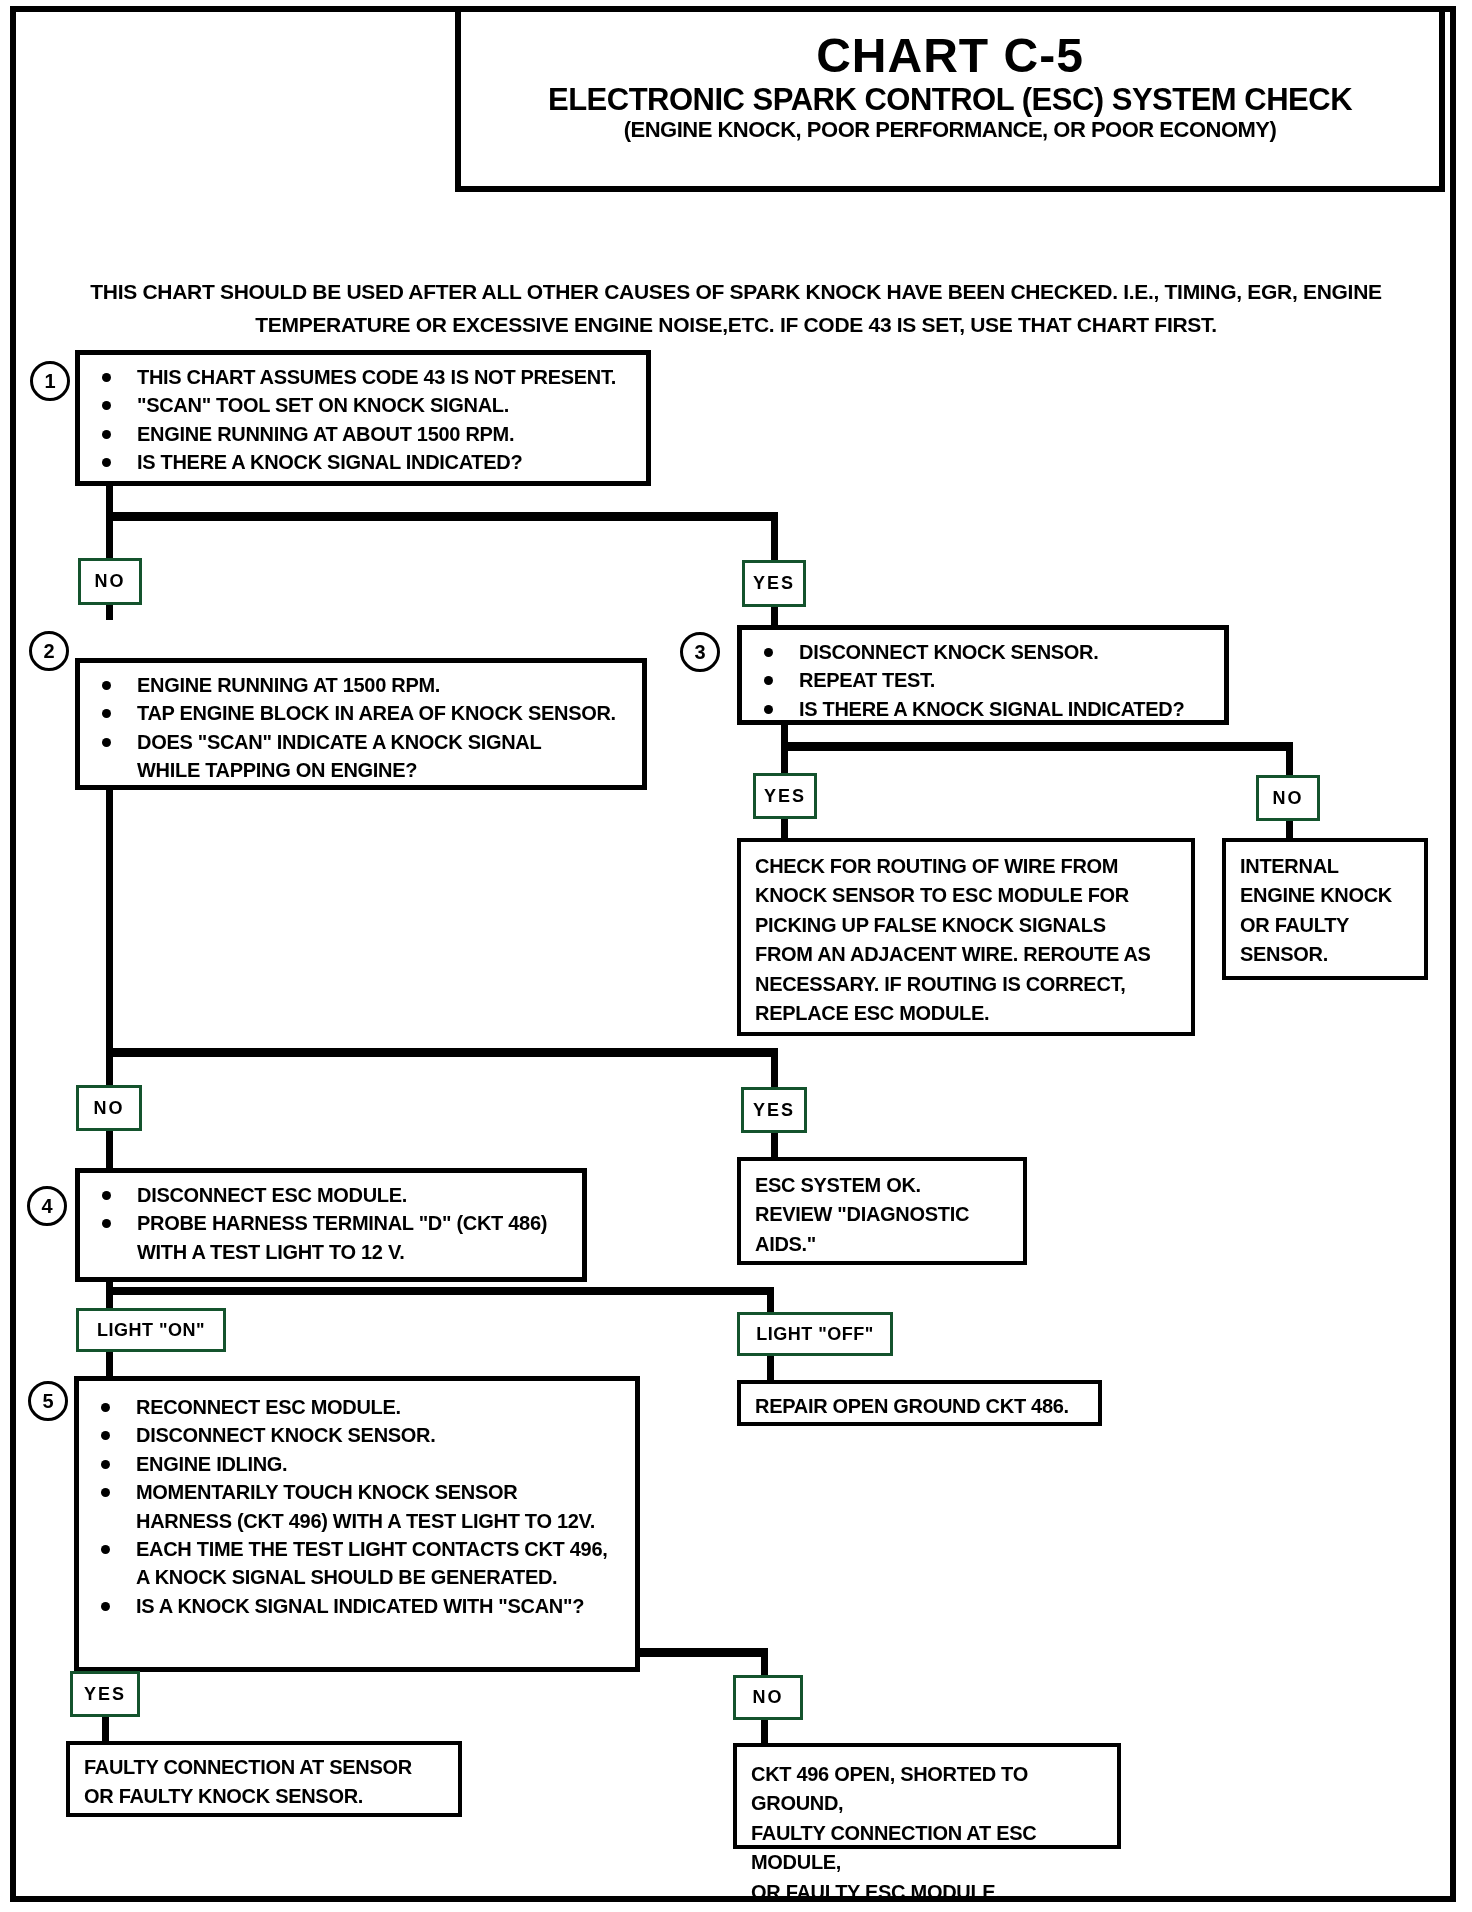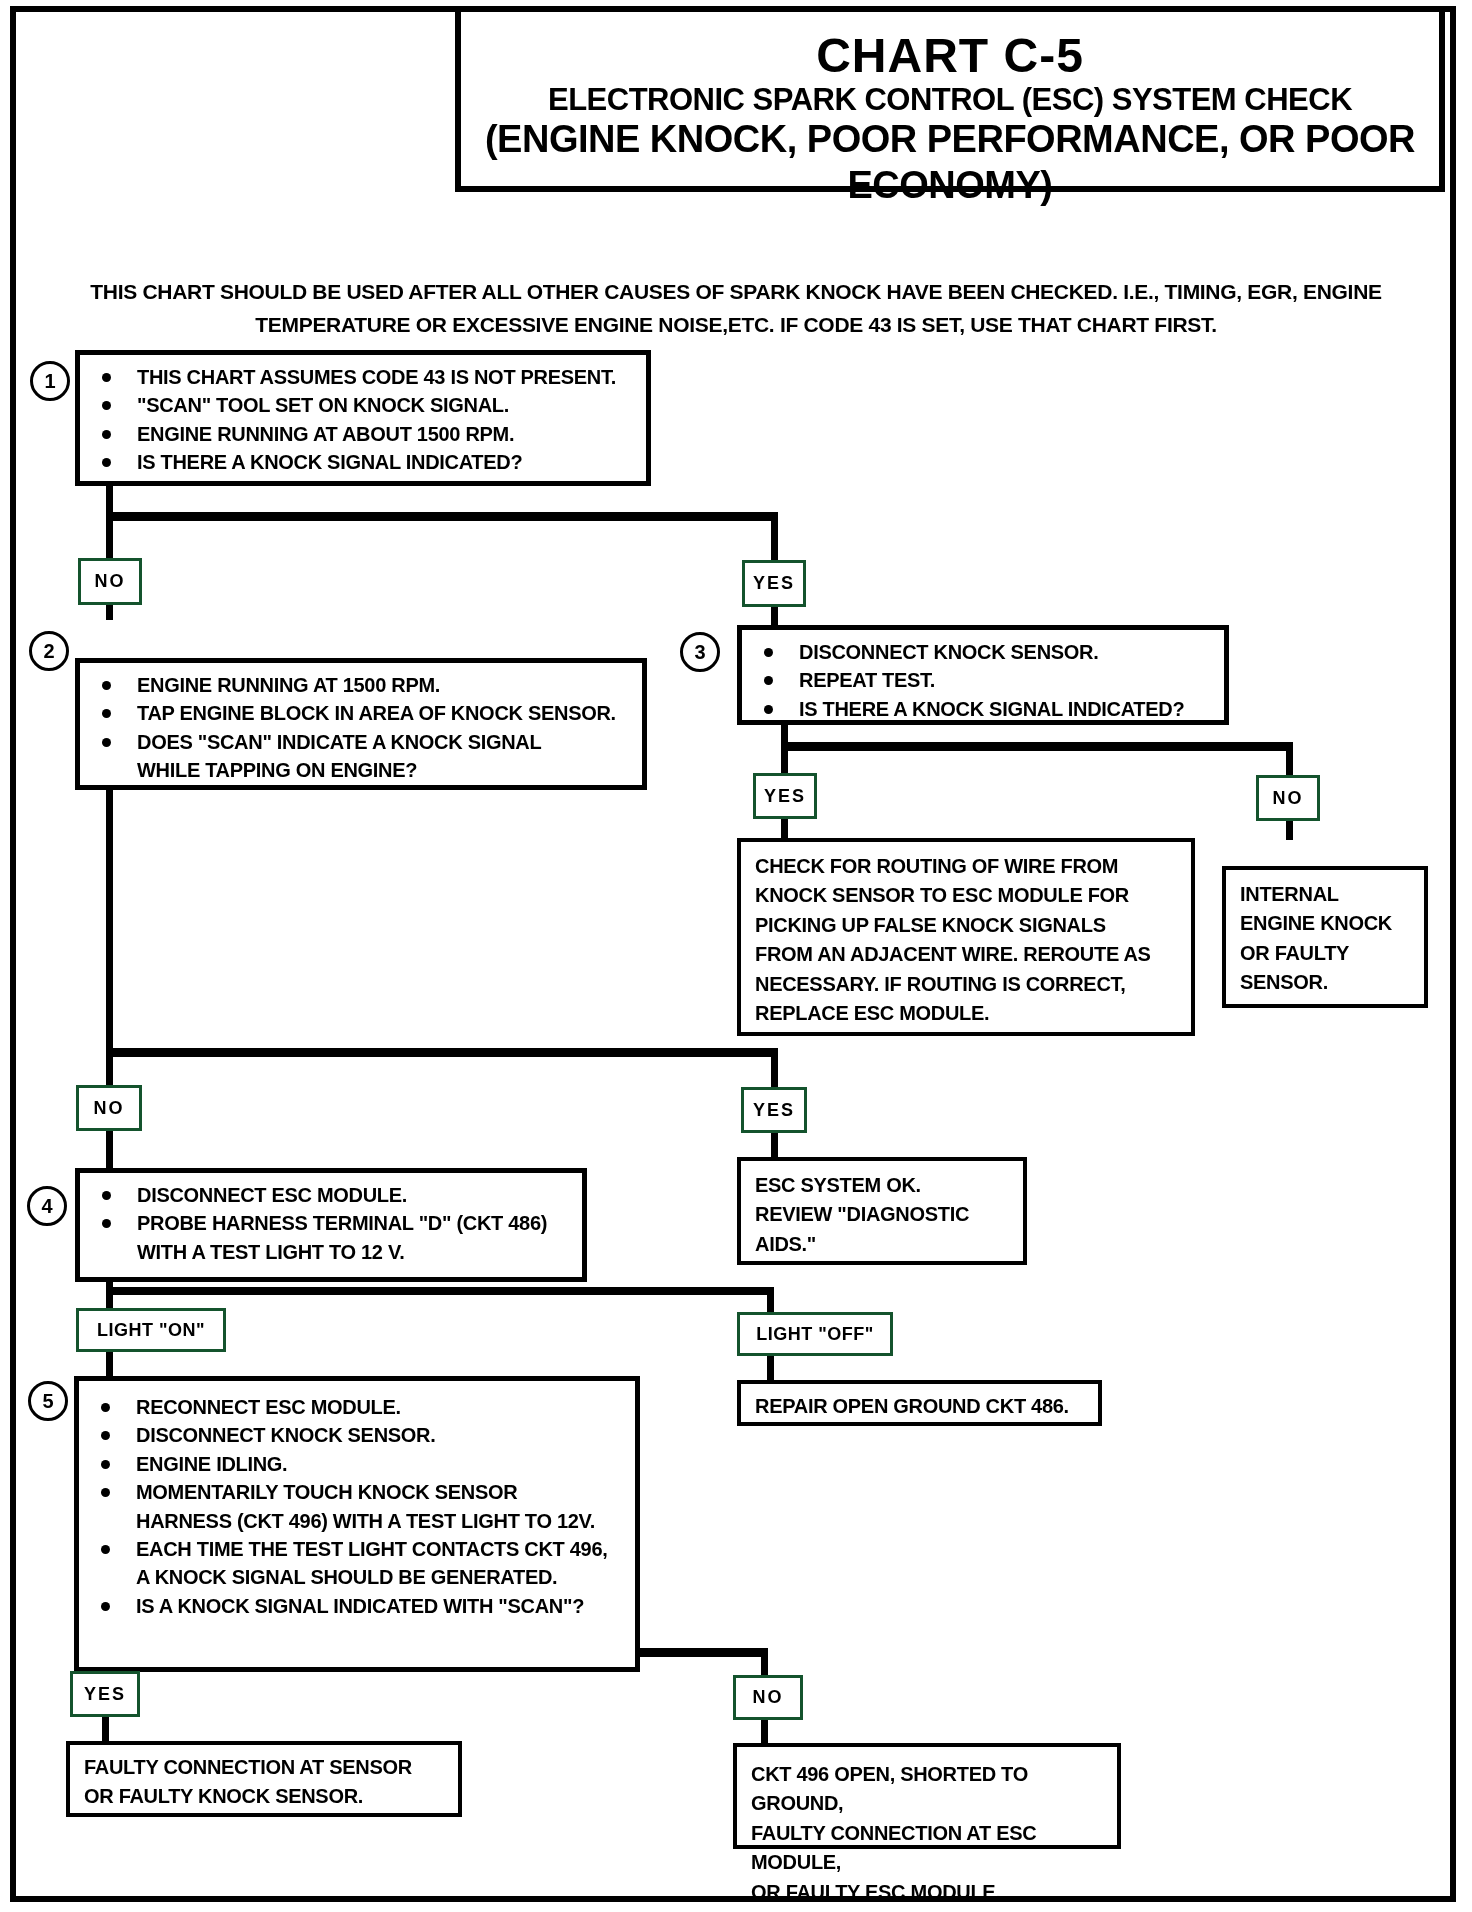--- a/index.html
+++ b/index.html
@@ -8,21 +8,21 @@
     font-family:Liberation Sans, sans-serif;
     font-weight:700;color:#000;overflow:hidden;
   }
   .frame{position:absolute;left:10px;top:6px;width:1434px;height:1884px;border:6px solid #000;z-index:1;}
   .title-box{
     position:absolute;left:455px;top:6px;width:978px;height:158px;border:6px solid #000;
     background:#fff;z-index:3;text-align:center;padding-top:16px;box-sizing:content-box;
   }
   .title-main{font-size:48px;letter-spacing:1px;line-height:1.15;}
   .title-sub{font-size:31px;line-height:1.1;letter-spacing:-0.5px;}
-  .title-sub2{font-size:38px;line-height:1.2;letter-spacing:-0.5px;}
+  .title-sub2{font-size:22px;line-height:1.2;letter-spacing:-0.5px;}
   .intro{
     position:absolute;left:66px;top:276px;width:1340px;text-align:center;
     font-size:21px;line-height:1.55;white-space:pre-line;letter-spacing:-0.3px;z-index:2;
   }
   .line{position:absolute;background:#000;z-index:1;}
   .node{position:absolute;background:#fff;box-sizing:border-box;z-index:2;}
   .step{border:5px solid #000;padding:8px 12px 6px 10px;}
   .result{border:4px solid #000;padding:10px 14px;font-size:20px;line-height:1.47;white-space:pre-line;letter-spacing:-0.3px;}
   .label{
     border:3px solid #14532d;display:flex;align-items:center;justify-content:center;
@@ -158,21 +158,21 @@
       <span>NO</span>
     </div>
 
   <div class="node result" style="left:737px;top:838px;width:458px;height:198px;">CHECK FOR ROUTING OF WIRE FROM
 KNOCK SENSOR TO ESC MODULE FOR
 PICKING UP FALSE KNOCK SIGNALS
 FROM AN ADJACENT WIRE.  REROUTE AS
 NECESSARY.  IF ROUTING IS CORRECT,
 REPLACE ESC MODULE.</div>
 
-  <div class="node result" style="left:1222px;top:838px;width:206px;height:142px;margin-top:28px;">INTERNAL
+  <div class="node result" style="left:1222px;top:838px;width:206px;height:142px;">INTERNAL
 ENGINE KNOCK
 OR FAULTY
 SENSOR.</div>
 
   <div class="node label" style="left:76px;top:1085px;width:66px;height:46px;">
       <span>NO</span>
     </div>
   <div class="node label" style="left:741px;top:1087px;width:66px;height:46px;">
       <span>YES</span>
     </div>

